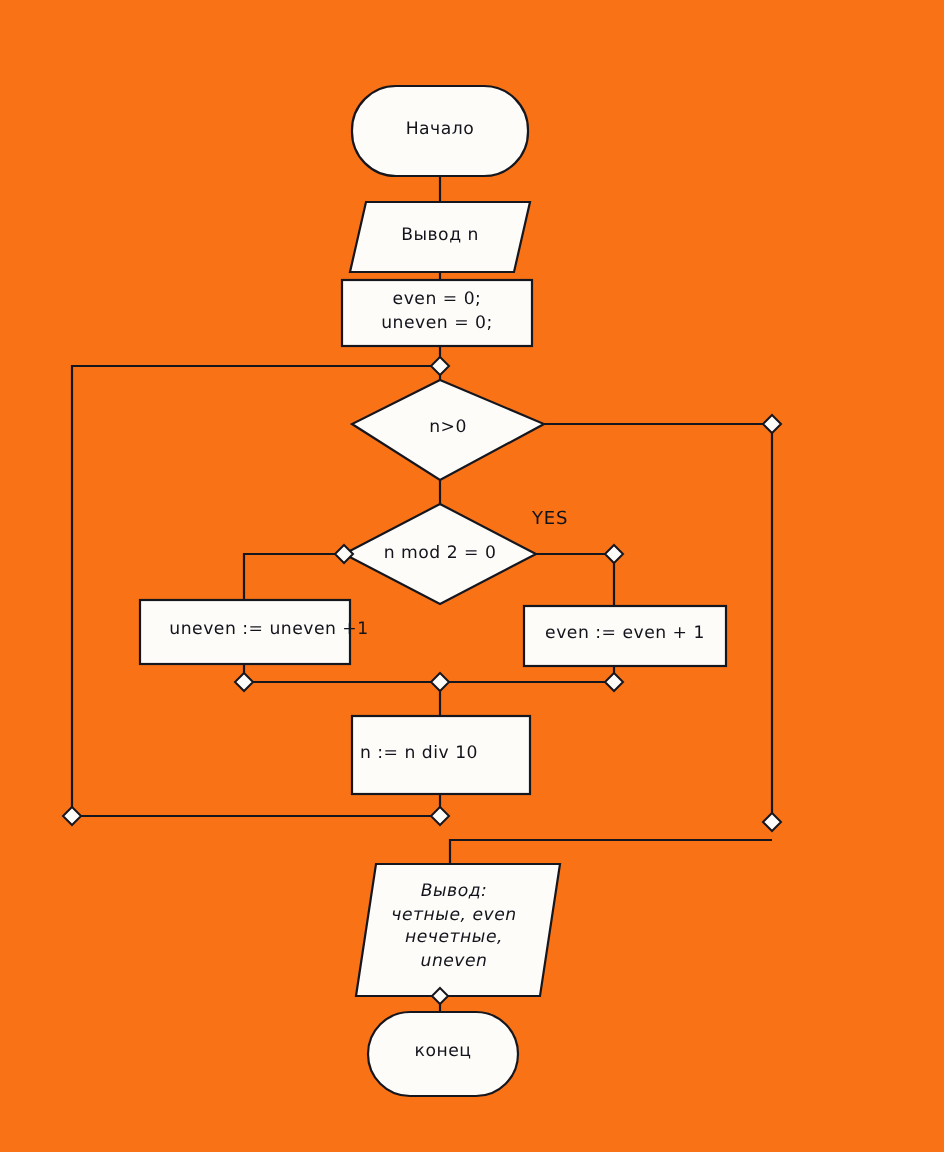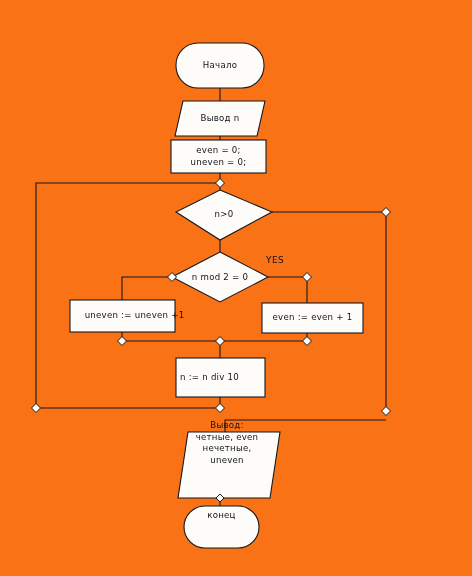--- a/index.html
+++ b/index.html
@@ -130,22 +130,22 @@
   <div class="lbl" style="left:176px; top:209px; width:96px;">n&gt;0</div>
 
   <div class="lbl" style="left:172px; top:272px; width:96px;text-align:center;">n mod 2 = 0</div>
 
   <div class="lbl" style="left:70px; top:310px; width:105px;margin-left:12px;">uneven := uneven +1</div>
 
   <div class="lbl" style="left:262px; top:312px; width:101px;">even := even + 1</div>
 
   <div class="lbl" style="left:176px; top:372px; width:67px;">n := n div 10</div>
 
-  <div class="lbl multi" style="left:178px; top:420px; width:98px;">Вывод:
+  <div class="lbl multi" style="left:178px; top:441px; width:98px;font-style:italic;">Вывод:
 четные, even
 нечетные,
 uneven</div>
 
-  <div class="lbl" style="left:184px; top:510px; width:75px;">конец</div>
+  <div class="lbl" style="left:184px; top:521px; width:75px;">конец</div>
 
   <div class="branch-lbl" style="left:266px; top:255px;">YES</div>
 
 </div>
 
 </body></html>

